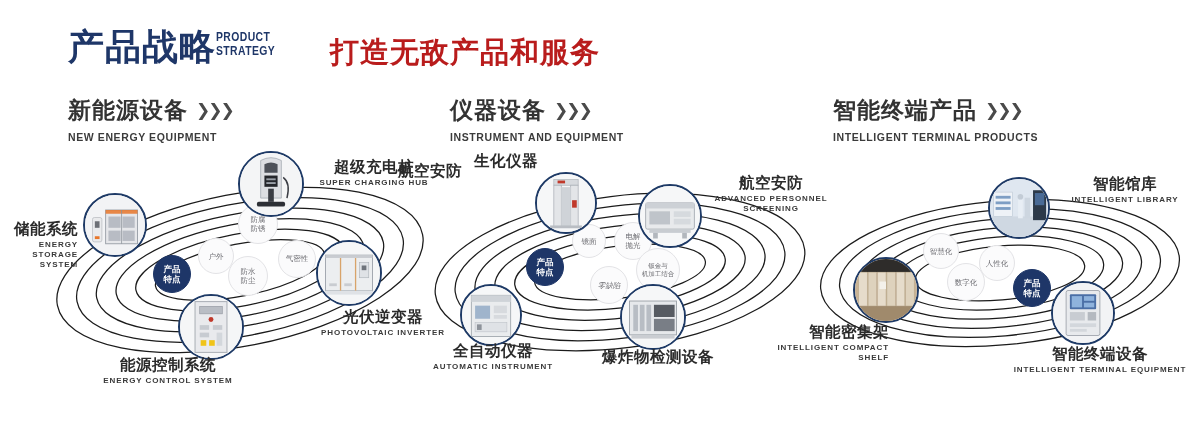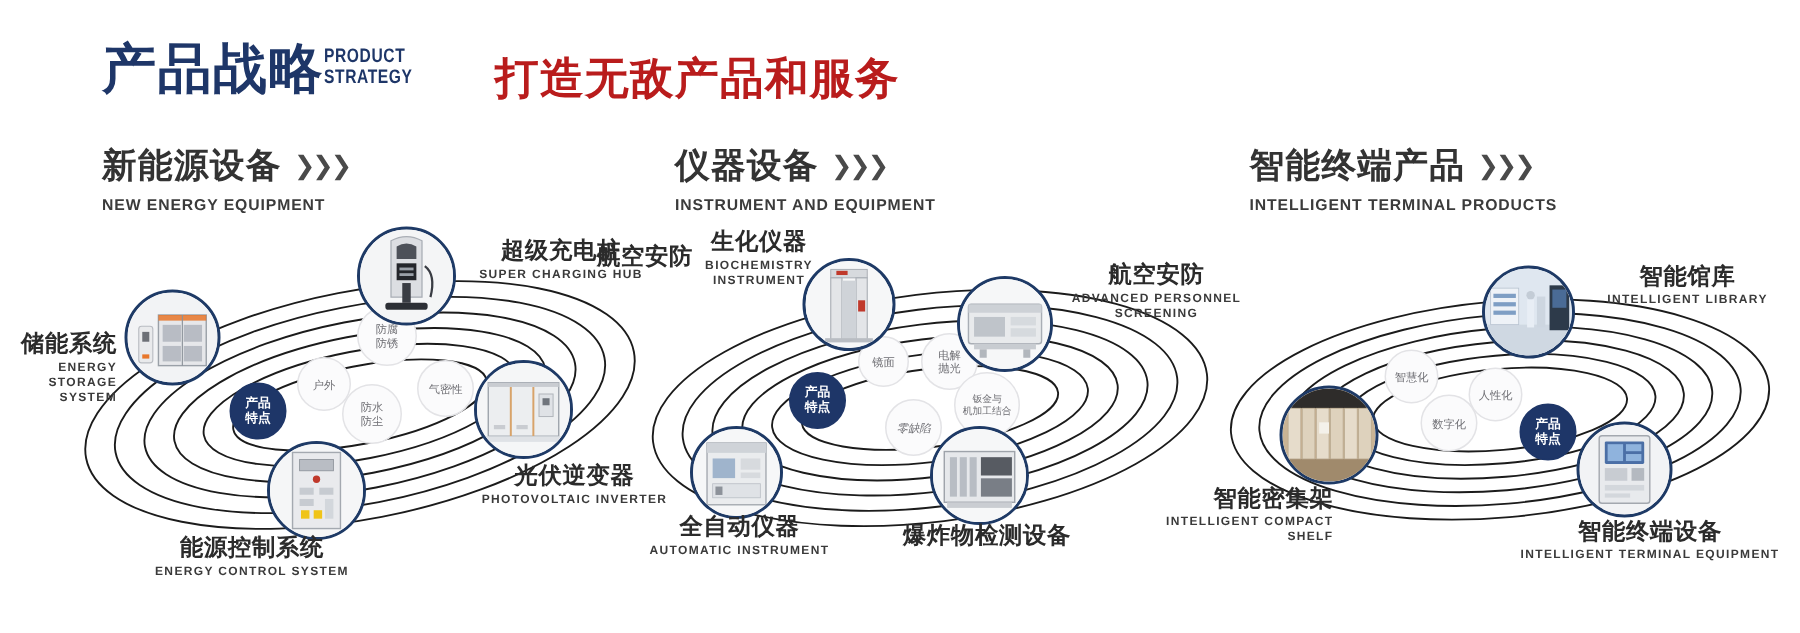--- a/index.html
+++ b/index.html
@@ -133,21 +133,21 @@
 
     <div class="bub grey" style="left:148px;top:78px;width:36px;height:36px;">
       <span>户外</span>
     </div>
     <div class="bub grey" style="left:188px;top:44px;width:40px;height:40px;">
       <span><span>防腐</span><br><span>防锈</span></span>
     </div>
     <div class="bub grey" style="left:178px;top:96px;width:40px;height:40px;">
       <span><span>防水</span><br><span>防尘</span></span>
     </div>
-    <div class="bub grey" style="left:228px;top:80px;width:38px;height:38px;">
+    <div class="bub grey" style="left:228px;top:80px;width:38px;height:38px;font-family:Liberation Mono, monospace;">
       <span>气密性</span>
     </div>
     <div class="bub navy" style="left:103px;top:95px;width:38px;height:38px;">
       <span><span>产品</span><br><span>特点</span></span>
     </div>
 
     <div class="node" style="left:33px;top:33px;width:64px;height:64px;">
       <svg class="art" viewBox="0 0 64 64">
         <rect x="0" y="0" width="64" height="64" fill="#f2f3f5"></rect>
         <rect x="8" y="24" width="10" height="26" rx="2" fill="#e9eaec" stroke="#b9bcc2" stroke-width=".8"></rect>
@@ -266,23 +266,20 @@
         <rect x="37.5" y="28" width="5" height="8" fill="#c0392b"></rect>
         <rect x="14" y="55" width="34" height="3" fill="#b9bdc3"></rect>
       </svg>
     </div>
 
     <div class="cap right" style="left:-48px;top:2px;width:80px;">
       <div class="cn">航空安防</div>
     </div>
     <div class="cap center" style="left:20px;top:-8px;width:112px;">
       <div class="cn">生化仪器</div>
-      <div class="en">
-        <span>BIOCHEMISTRY</span><br><span>INSTRUMENT</span>
-      </div>
     </div>
 
     <div class="node" style="left:208px;top:24px;width:64px;height:64px;">
       <svg class="art" viewBox="0 0 64 64">
         <rect x="0" y="0" width="64" height="64" fill="#f6f7f8"></rect>
         <rect x="6" y="18" width="52" height="28" rx="2" fill="#e8eaec" stroke="#a9aeb5" stroke-width="1"></rect>
         <rect x="6" y="18" width="52" height="6" fill="#cdd1d6"></rect>
         <rect x="10" y="27" width="22" height="14" fill="#bfc4ca"></rect>
         <rect x="36" y="27" width="18" height="6" fill="#d6dade"></rect>
         <rect x="36" y="35" width="18" height="6" fill="#d6dade"></rect>

